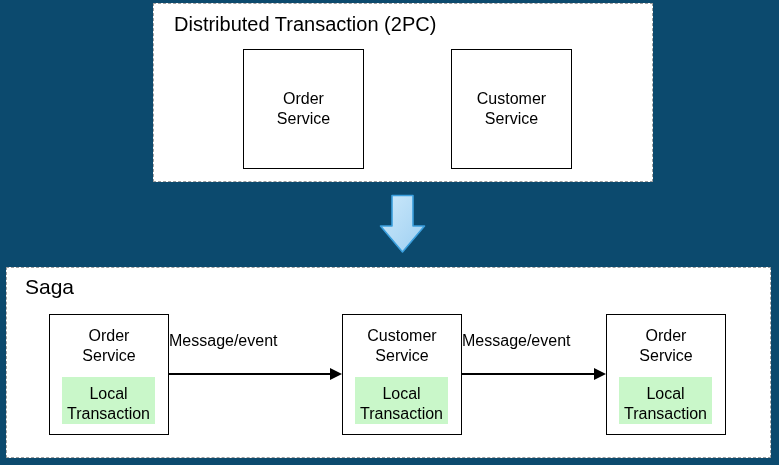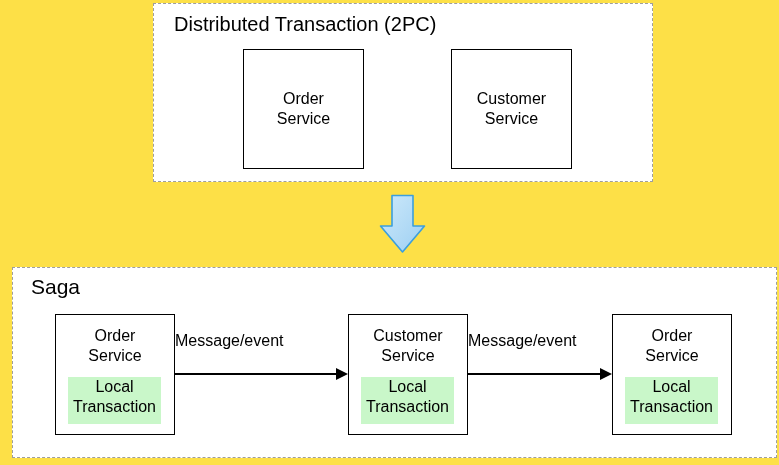--- a/index.html
+++ b/index.html
@@ -5,30 +5,30 @@
   * { margin: 0; padding: 0; box-sizing: border-box; }
   body {
     background: #ffffff;
     font-family: "Liberation Sans", "DejaVu Sans", sans-serif;
     color: #000000;
   }
   .canvas {
     position: relative;
     width: 779px;
     height: 465px;
-    background: #fde047;
+    background: #0c4a6e;
     overflow: hidden;
   }
   .group {
     position: absolute;
     border: 1px dashed #9e9e9e;
     background: #ffffff;
   }
   .tx-group  { left: 153px; top: 3px;   width: 500px; height: 179px; }
-  .saga-group{ left: 12px;   top: 267px; width: 765px; height: 191px; }
+  .saga-group{ left: 6px;   top: 267px; width: 765px; height: 191px; }
   .group-title {
     position: absolute;
     white-space: nowrap;
     color: #000000;
   }
   .tx-group .group-title   { left: 20px; top: 9px;  font-size: 20px; }
   .saga-group .group-title { left: 18px; top: 7px;  font-size: 21px; }
   .service-box {
     position: absolute;
     border: 1.5px solid #000000;
@@ -63,21 +63,21 @@
     line-height: 20px;
     white-space: pre-line;
   }
   .local-tx {
     position: absolute;
     left: 12px;
     top: 62px;
     width: 93px;
     height: 47px;
     display: flex;
-    align-items: flex-start;
+    align-items: flex-end;
     justify-content: center;
     text-align: center;
     font-size: 16px;
     line-height: 20px;
     white-space: pre-line;
   }
   .edge { position: absolute; top: 100px; height: 12px; }
   .edge-1 { left: 162px; width: 173px; }
   .edge-2 { left: 455px; width: 144px; }
   .edge-line {

